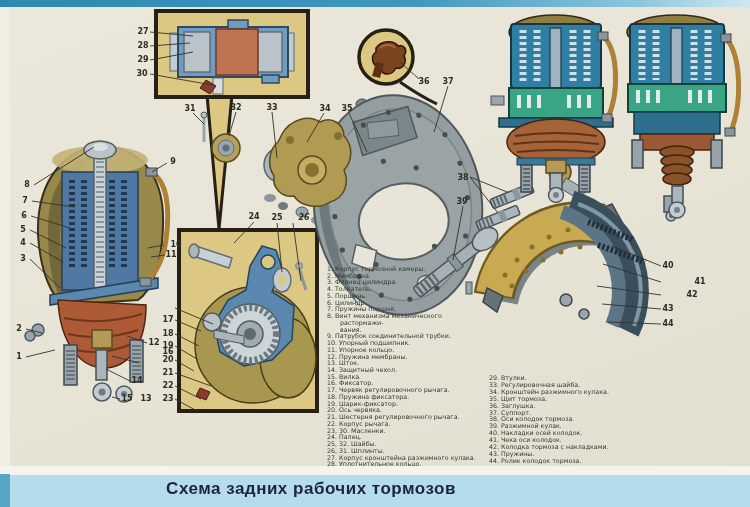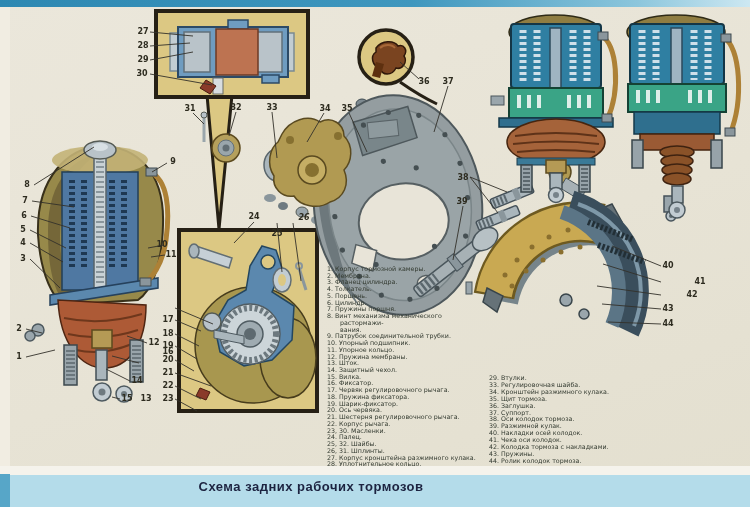--- a/index.html
+++ b/index.html
@@ -7,21 +7,21 @@
     position:relative;width:750px;height:507px;overflow:hidden;
     background:linear-gradient(160deg,#ebe7db 0%,#e7e3d5 55%,#e3dfcf 100%);
     font-family:"Liberation Sans",sans-serif;
   }
   .top-strip{position:absolute;left:0;top:0;width:750px;height:7px;
     background:linear-gradient(90deg,#2d88b2 0%,#3f97be 55%,#8cc6dc 85%,#cde8f2 100%);}
   .left-strip{position:absolute;left:0;top:7px;width:10px;height:460px;background:#f1ede2;}
   .white-strip{position:absolute;left:0;top:466px;width:750px;height:9px;background:#f5f3ec;}
   .caption-band{position:absolute;left:0;top:475px;width:750px;height:32px;background:#b4dcea;}
   .caption{position:absolute;left:0;top:479px;width:622px;text-align:center;
-    font-size:13px;font-weight:bold;color:#1c2340;letter-spacing:.5px;}
+    font-size:17px;font-weight:bold;color:#1c2340;letter-spacing:.5px;}
   .corner-blue{position:absolute;left:0;top:474px;width:10px;height:33px;background:#57a6c8;}
   svg.art{position:absolute;left:0;top:0;}
   .overlay{position:absolute;left:0;top:0;width:750px;height:450px;pointer-events:none;}
   .callout{position:absolute;transform:translate(-50%,-50%);
     font-size:8px;font-weight:bold;color:#2e2c20;font-family:"DejaVu Sans",sans-serif;}
   .legend-col{position:absolute;color:#333a30;font-size:6.3px;font-family:"DejaVu Sans",sans-serif;}
   .legend-col .line{white-space:pre-line;padding-left:13px;text-indent:-13px;}
   #legend-col-1{left:327px;top:266px;width:150px;line-height:6.73px;}
   #legend-col-2{left:489px;top:375px;width:175px;line-height:6.9px;}
 </style>
@@ -329,36 +329,36 @@
       <span class="callout" style="left: 448px; top: 81px;">37</span>
       <span class="callout" style="left: 27px; top: 184px;">8</span>
       <span class="callout" style="left: 25px; top: 200px;">7</span>
       <span class="callout" style="left: 24px; top: 215px;">6</span>
       <span class="callout" style="left: 23px; top: 229px;">5</span>
       <span class="callout" style="left: 23px; top: 242px;">4</span>
       <span class="callout" style="left: 23px; top: 258px;">3</span>
       <span class="callout" style="left: 19px; top: 328px;">2</span>
       <span class="callout" style="left: 19px; top: 356px;">1</span>
       <span class="callout" style="left: 173px; top: 161px;">9</span>
-      <span class="callout" style="left: 162px; top: 244px;">10</span>
+      <span class="callout" style="left: 176px; top: 244px;">10</span>
       <span class="callout" style="left: 171px; top: 254px;">11</span>
       <span class="callout" style="left: 154px; top: 342px;">12</span>
       <span class="callout" style="left: 146px; top: 360px; margin-top: 38px;">13</span>
       <span class="callout" style="left: 137px; top: 380px;">14</span>
       <span class="callout" style="left: 127px; top: 398px;">15</span>
       <span class="callout" style="left: 168px; top: 307px; margin-top: 44px;">16</span>
       <span class="callout" style="left: 168px; top: 319px;">17</span>
       <span class="callout" style="left: 168px; top: 333px;">18</span>
       <span class="callout" style="left: 168px; top: 345px;">19</span>
       <span class="callout" style="left: 168px; top: 359px;">20</span>
       <span class="callout" style="left: 168px; top: 372px;">21</span>
       <span class="callout" style="left: 168px; top: 385px;">22</span>
       <span class="callout" style="left: 168px; top: 398px;">23</span>
       <span class="callout" style="left: 254px; top: 216px;">24</span>
-      <span class="callout" style="left: 277px; top: 233px;">25</span>
+      <span class="callout" style="left: 277px; top: 217px;">25</span>
       <span class="callout" style="left: 304px; top: 217px; font-style: italic;">26</span>
       <span class="callout" style="left: 463px; top: 177px;">38</span>
       <span class="callout" style="left: 462px; top: 201px;">39</span>
       <span class="callout" style="left: 668px; top: 265px;">40</span>
       <span class="callout" style="left: 700px; top: 281px;">41</span>
       <span class="callout" style="left: 668px; top: 294px; margin-left: 24px;">42</span>
       <span class="callout" style="left: 668px; top: 308px;">43</span>
       <span class="callout" style="left: 668px; top: 323px;">44</span>
     </div>
 

